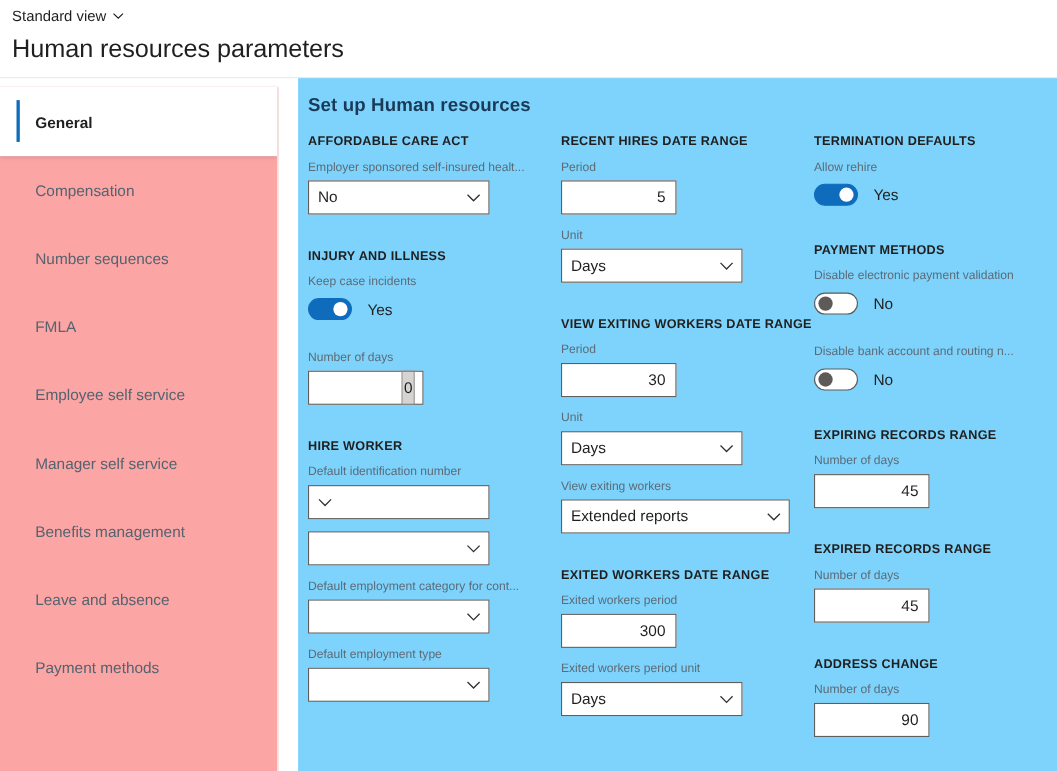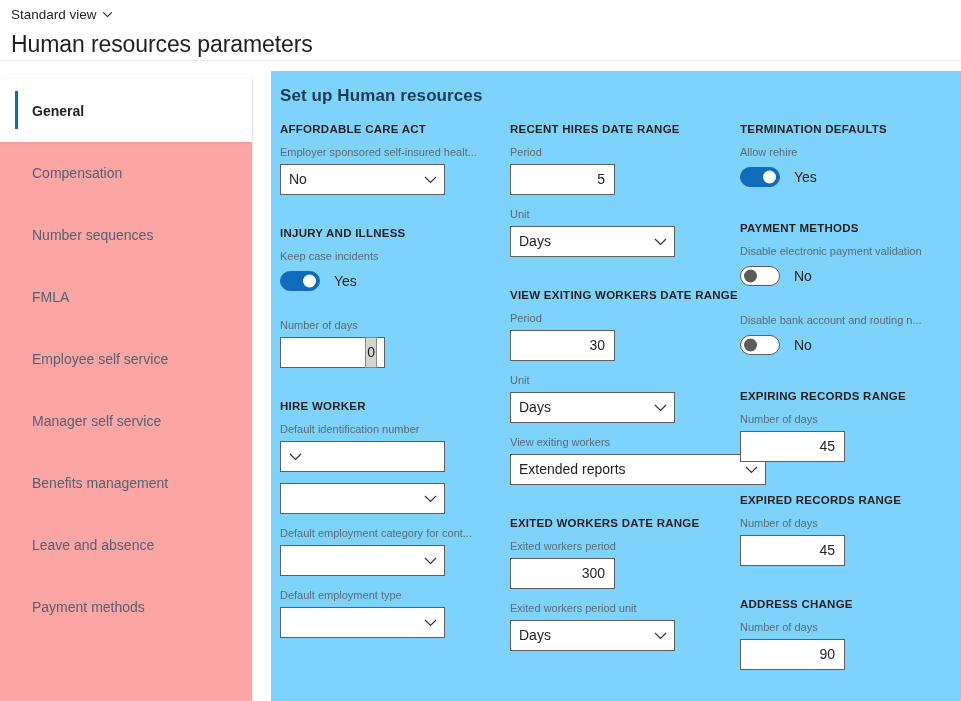--- a/index.html
+++ b/index.html
@@ -7,21 +7,21 @@
     margin: 0; padding: 0;
     width: 961px; height: 701px;
     overflow: hidden;
     background: #ffffff;
     font-family: "Liberation Sans", sans-serif;
     -webkit-font-smoothing: antialiased;
   }
 
   
   .app-header {
-    position: absolute; left: 0; top: 0; width: 961px; height: 61px;
+    position: absolute; left: 0; top: 0; width: 961px; height: 71px;
     background: #ffffff;
     border-bottom: 1px solid #edebe9;
   }
   .view-selector {
     position: absolute; left: 11px; top: 6px;
     display: flex; align-items: center; gap: 5px;
     font-size: 13.5px; color: #201f1e; cursor: pointer;
     line-height: 18px;
   }
   .view-selector .chev {
@@ -126,21 +126,21 @@
 
   .combo {
     position: relative;
     height: 31px;
     width: 165px;
     border: 1px solid #605e5c;
     background: #ffffff;
     display: flex; align-items: center;
     cursor: pointer;
   }
-  .combo.wide { width: 256px; }
+  .combo.wide { width: 208px; }
   .combo .val {
     font-size: 14px; color: #201f1e;
     padding-left: 8px;
     line-height: 29px;
     flex: 1;
     white-space: nowrap; overflow: hidden;
   }
   .combo .val.linkish { color: #2266cc; }
   .combo .chev-wrap {
     width: 28px; height: 29px;

